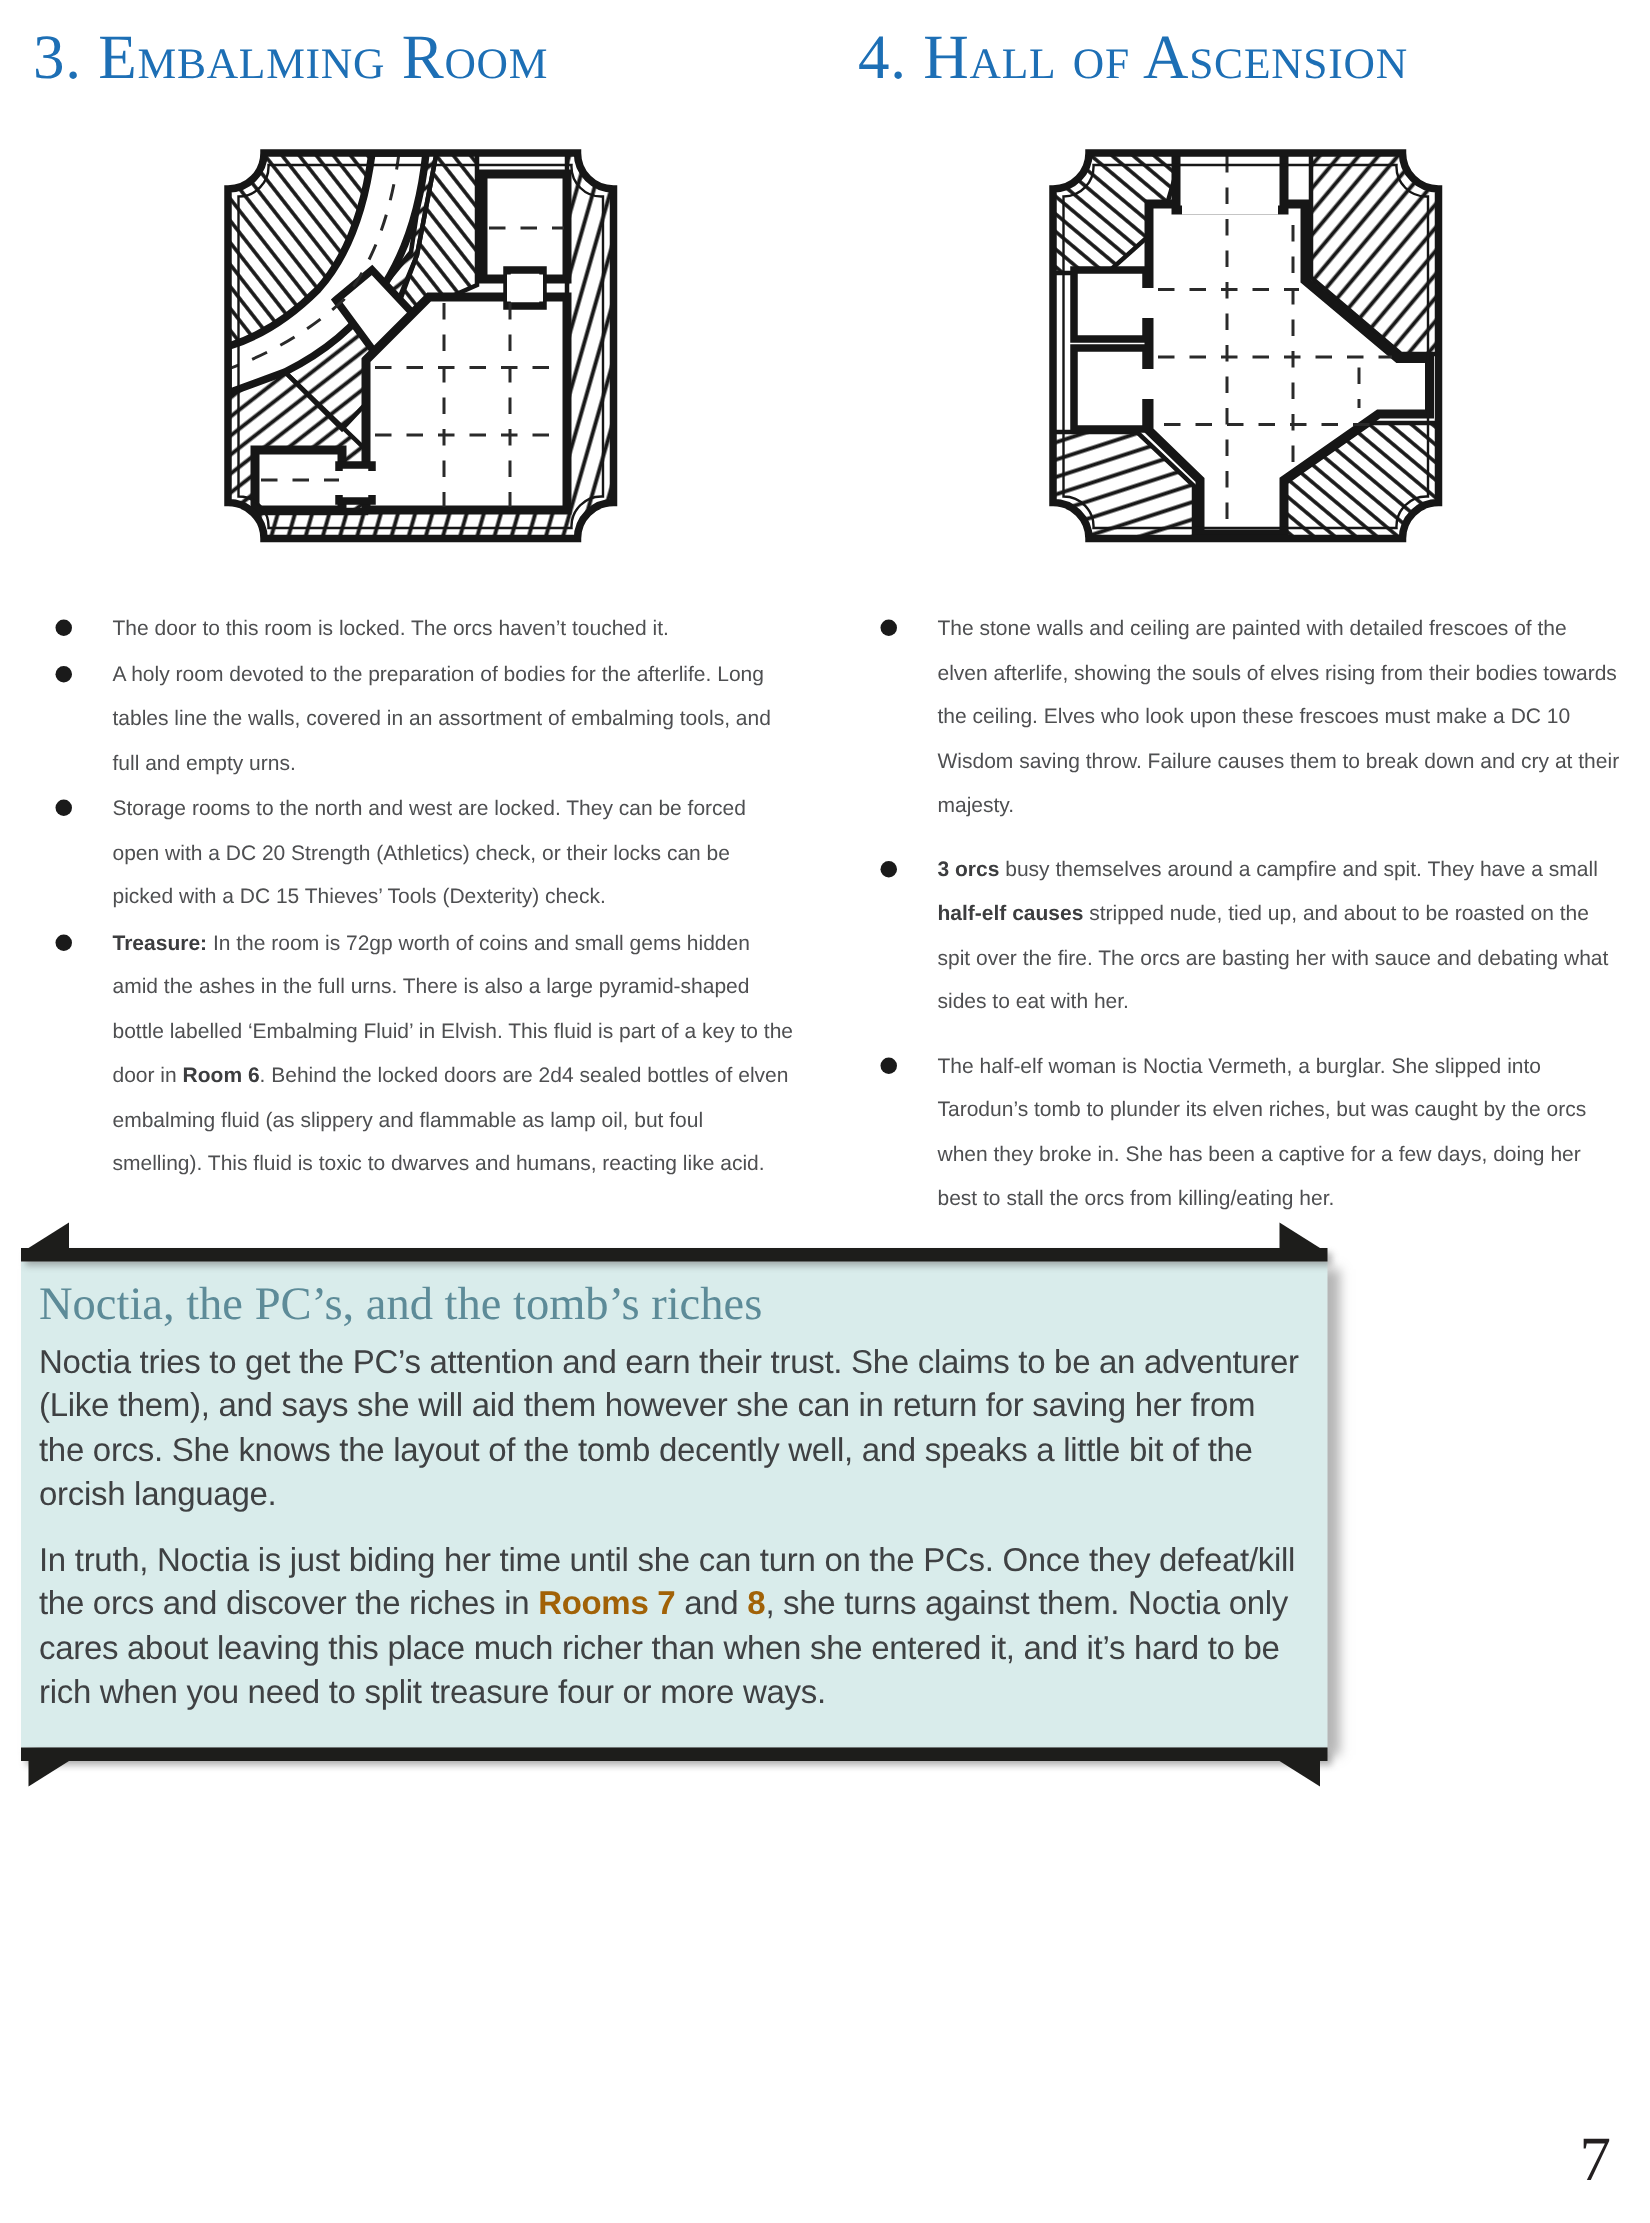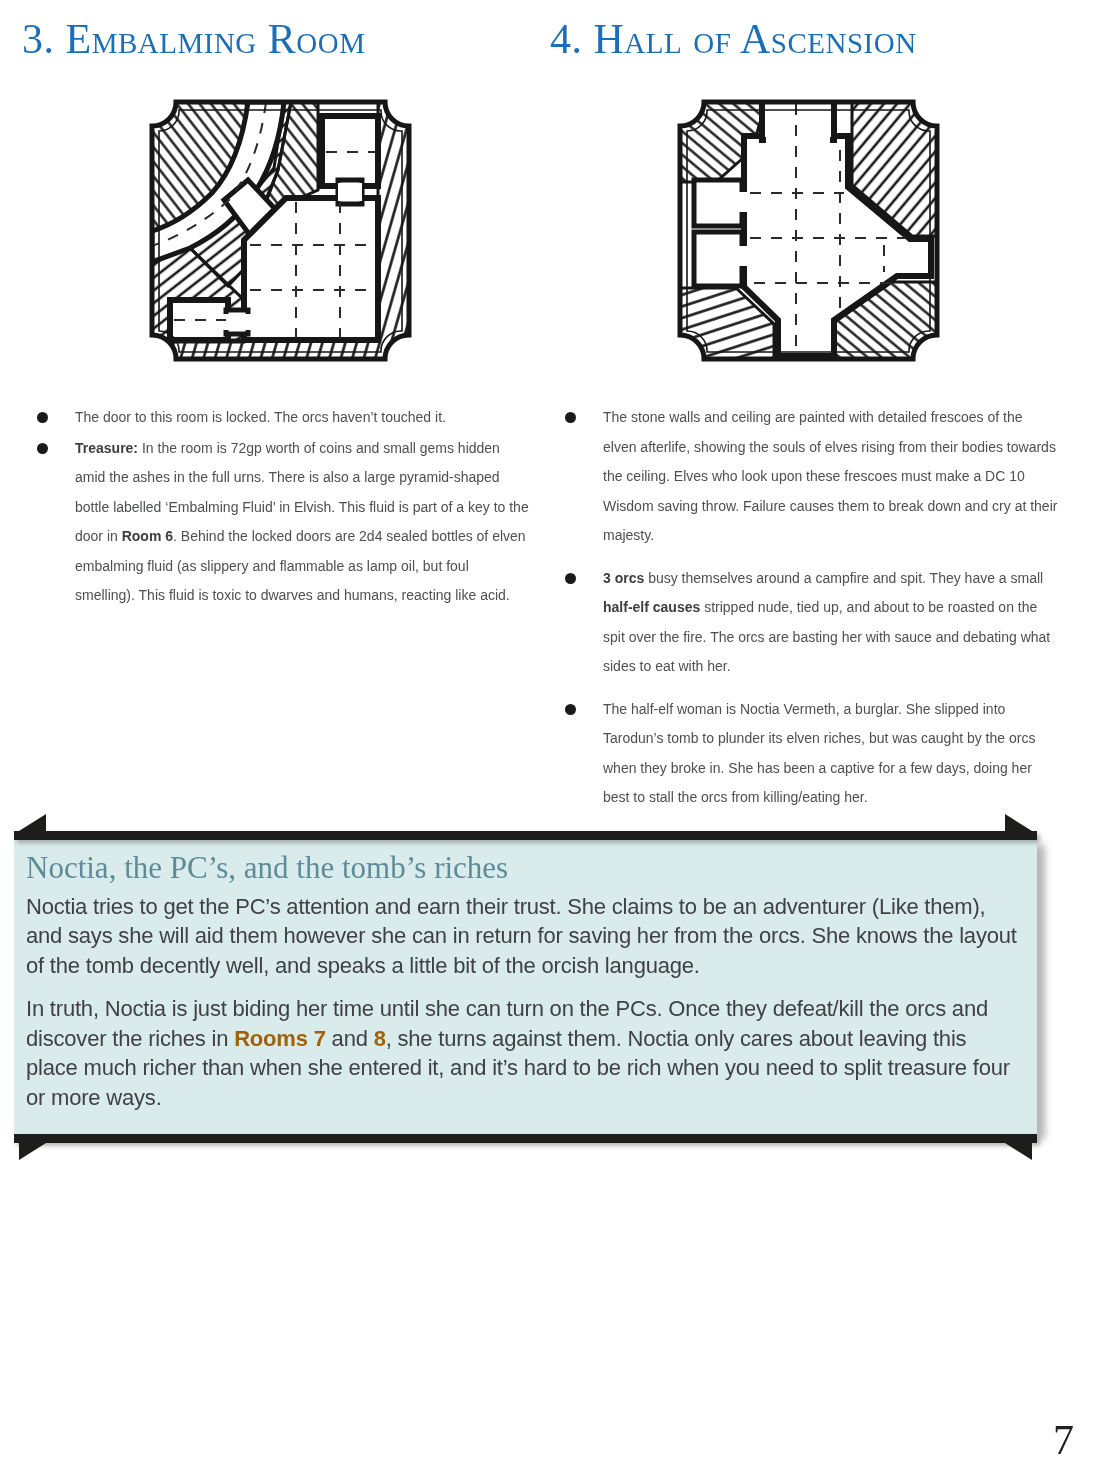--- a/index.html
+++ b/index.html
@@ -6,21 +6,21 @@
   .page {
     position: relative;
     width: 1100px;
     height: 1482px;
     background: #ffffff;
     font-family: "Liberation Sans", sans-serif;
     overflow: hidden;
   }
   .columns {
     display: flex;
-    gap: 20px;
+    gap: 42px;
     padding: 10px 20px 0 22px;
   }
   .col { width: 508px; }
   h1.room-heading {
     font-family: "Liberation Serif", serif;
     font-variant: small-caps;
     font-weight: normal;
     font-size: 42px;
     line-height: 1.1;
     letter-spacing: 0.5px;
@@ -50,21 +50,21 @@
     background: #1a1a1a;
   }
   ul.bullets b { font-weight: bold; color: #3c3d3f; }
   ul.bullets.spaced li + li { margin-top: 13px; }
   ul.bullets.tight li + li { margin-top: 1px; }
 
   
   .callout-wrap {
     position: relative;
     margin: 18px 0 0 14px;
-    width: 1023px;
+    width: 871px;
   }
   .ribbon-bar {
     position: relative;
     height: 9px;
     background: var(--ink-black, #1d1d1b);
     box-shadow: 3px 3px 4px rgba(100,100,100,0.45);
   }
   .tri { position: absolute; width: 0; height: 0; }
   .tri.tl { left: 5px;  top: -17px; border-bottom: 17px solid var(--ink-black, #1d1d1b); border-left: 27px solid transparent; }
   .tri.tr { right: 5px; top: -17px; border-bottom: 17px solid var(--ink-black, #1d1d1b); border-right: 27px solid transparent; }
@@ -156,20 +156,22 @@
             </g>
           </g>
 
           <path d="M 50 12 H 259 A 24 24 0 0 0 283 36 V 245 A 24 24 0 0 0 259 269 H 50 A 24 24 0 0 0 26 245 V 36 A 24 24 0 0 0 50 12 Z" fill="none" stroke="#161616" stroke-width="5"></path>
           <path d="M 53 20 H 255 A 20 20 0 0 0 276 41 V 241 A 20 20 0 0 0 255 262 H 53 A 20 20 0 0 0 33 241 V 41 A 20 20 0 0 0 53 20 Z" fill="none" stroke="#161616" stroke-width="1.6"></path>
         </svg>
       </div>
 
       <ul class="bullets tight">
           <li><span class="dot"></span><span class="btext"><span>The door to this room is locked. The orcs haven’t touched it.</span></span></li>
+          <li><span class="dot"></span><span class="btext"><span>A holy room devoted to the preparation of bodies for the afterlife. Long tables line the walls, covered in an assortment of embalming tools, and full and empty urns.</span></span></li>
+          <li><span class="dot"></span><span class="btext"><span>Storage rooms to the north and west are locked. They can be forced open with a DC 20 Strength (Athletics) check, or their locks can be picked with a DC 15 Thieves’ Tools (Dexterity) check.</span></span></li>
           <li><span class="dot"></span><span class="btext"><b>Treasure:</b><span> In the room is 72gp worth of coins and small gems hidden amid the ashes in the full urns. There is also a large pyramid-shaped bottle labelled ‘Embalming Fluid’ in Elvish. This fluid is part of a key to the door in </span><b>Room 6</b><span>. Behind the locked doors are 2d4 sealed bottles of elven embalming fluid (as slippery and flammable as lamp oil, but foul smelling). This fluid is toxic to dwarves and humans, reacting like acid.</span></span></li>
         </ul>
     </section>
 
     <section class="col">
       <h1 class="room-heading">4. Hall of Ascension</h1>
 
       <div class="map-figure">
         <svg width="300" height="285" viewBox="0 0 300 285" role="img">
           <defs>

